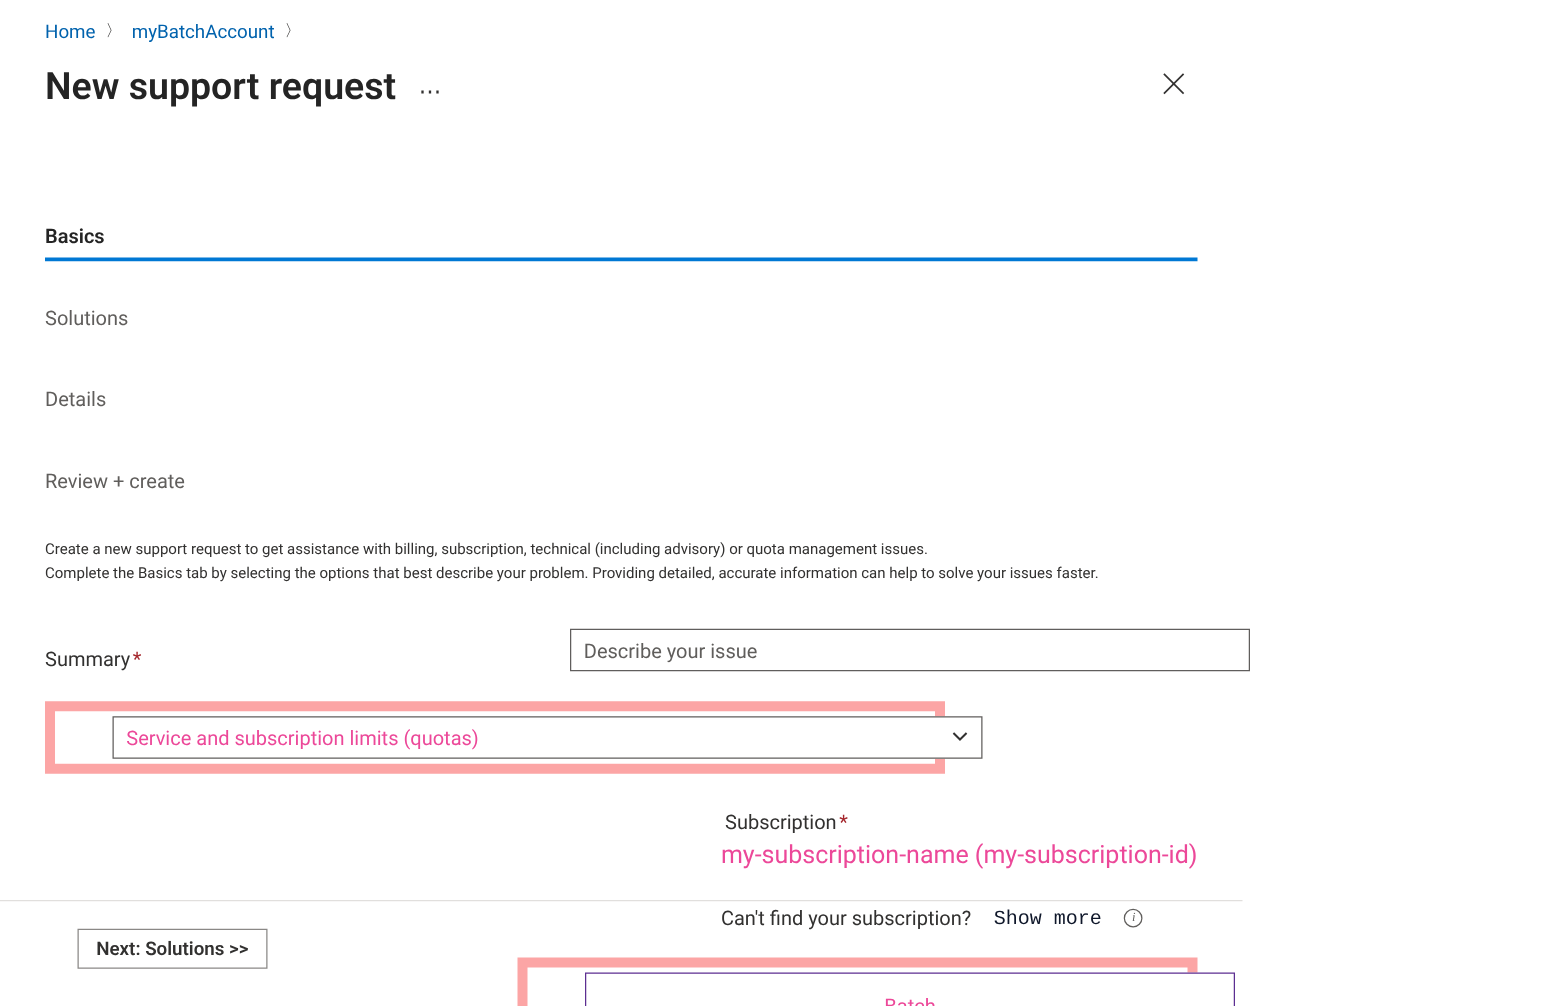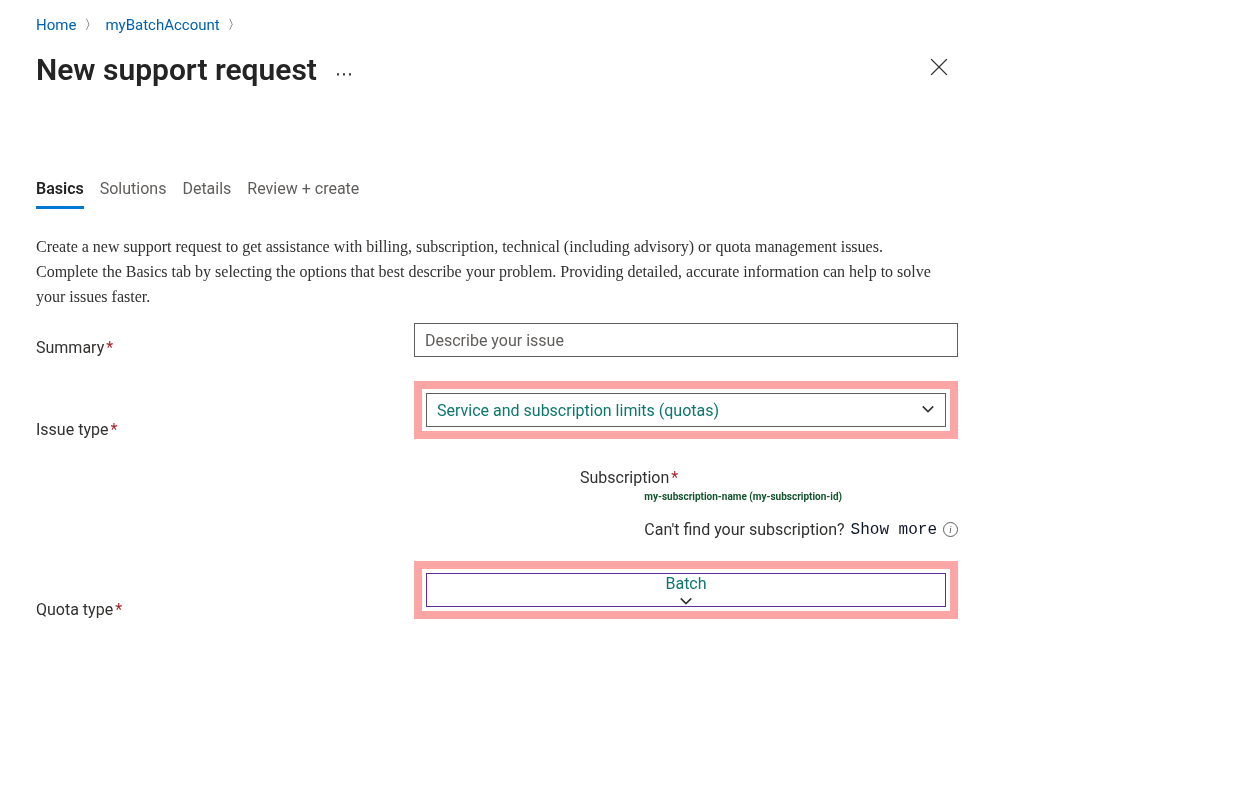--- a/index.html
+++ b/index.html
@@ -48,45 +48,45 @@
     width: 20px; height: 20px;
   }
   .close-icon svg { width: 18px; height: 18px; stroke:#323130; stroke-width:1.2; }
 
   
   .tab-spacer { height: 92px; }
 
   
   .tabs {
     display: flex;
-    gap: 16px;
+    gap: 36px;
     border: none;
     margin-bottom: 26px;
+    flex-direction: column;
   }
   .tab {
     font-size: 16px;
     color: #605e5c;
     padding-bottom: 10px;
     cursor: pointer;
   }
   .tab.active {
     color: #242424;
     font-weight: 600;
     border-bottom: 3px solid #0078d4;
     padding-bottom: 8px;
   }
 
   
   .intro {
-    font-size: 16px;
+    font-size: 12px;
     color: #323130;
     line-height: 1.55;
-    margin-bottom: 14px;
+    margin-bottom: 36px;
     max-width: 1100px;
-    font-family: Liberation Serif, serif;
   }
 
   
   .form-row {
     display: flex;
     align-items: flex-end;
     margin-bottom: 24px;
   }
   .form-label {
     width: 378px;
@@ -95,53 +95,53 @@
     padding-top: 5px;
   }
   .req { color: #a4262c; padding-left: 2px; }
   .form-field { flex: 1; max-width: 720px; }
 
   input.text-input, .select {
     width: 100%;
     height: 34px;
     border: 1px solid #605e5c;
     background: #ffffff;
-    padding: 0 10px;
-    font-size: 16px;
-    color: #0f766e;
+    padding: 16px 10px;
+    font-size: 16px;
+    color: #ec4899;
     font-family: inherit;
+    margin-left: 42px;
   }
   input.text-input::placeholder { color: #605e5c; }
   .select {
     display: flex;
     align-items: center;
     justify-content: space-between;
     cursor: pointer;
   }
   .select .chev-down svg { width:14px; height:14px; stroke:#323130; stroke-width:1.8; fill:none;}
   .select.purple { border-color: #5c2e91; flex-direction: column; }
 
   .highlight-box {
     border: 8px solid #fca5a5;
     padding: 4px;
   }
 
   .static-value {
-    font-size: 10px;
-    color: #14532d;
+    font-size: 20px;
+    color: #ec4899;
     padding-top: 4px;
-    font-weight: bold;
   }
   .subline {
-    margin-top: 18px;
+    margin-top: 30px;
     font-size: 16px;
     color: #323130;
     display: flex;
     align-items: center;
-    gap: 6px;
+    gap: 18px;
   }
   .subline a { color: #0f172a; text-decoration: none; font-family: Liberation Mono, monospace; }
   .info-icon {
     display:inline-flex; width:15px; height:15px; border:1px solid #605e5c;
     border-radius:50%; align-items:center; justify-content:center;
     font-size:10px; color:#605e5c; font-style: italic; font-family: Georgia, serif;
   }
 
   
   .footer {
@@ -204,23 +204,20 @@
   <div class="form-row">
     <div class="form-label">
       <span>Summary</span><span class="req">*</span>
     </div>
     <div class="form-field">
       <input type="text" class="text-input" placeholder="Describe your issue" style="">
     </div>
   </div>
 
   <div class="form-row">
-    <div class="form-label">
-      <span>Issue type</span><span class="req">*</span>
-    </div>
     <div class="form-field">
       <div class="highlight-box">
         <div class="select">
           <span>Service and subscription limits (quotas)</span>
           <span class="chev-down">
             <svg viewBox="0 0 16 16">
                 <polyline points="2,5 8,11 14,5"></polyline>
               </svg>
           </span>
         </div>

